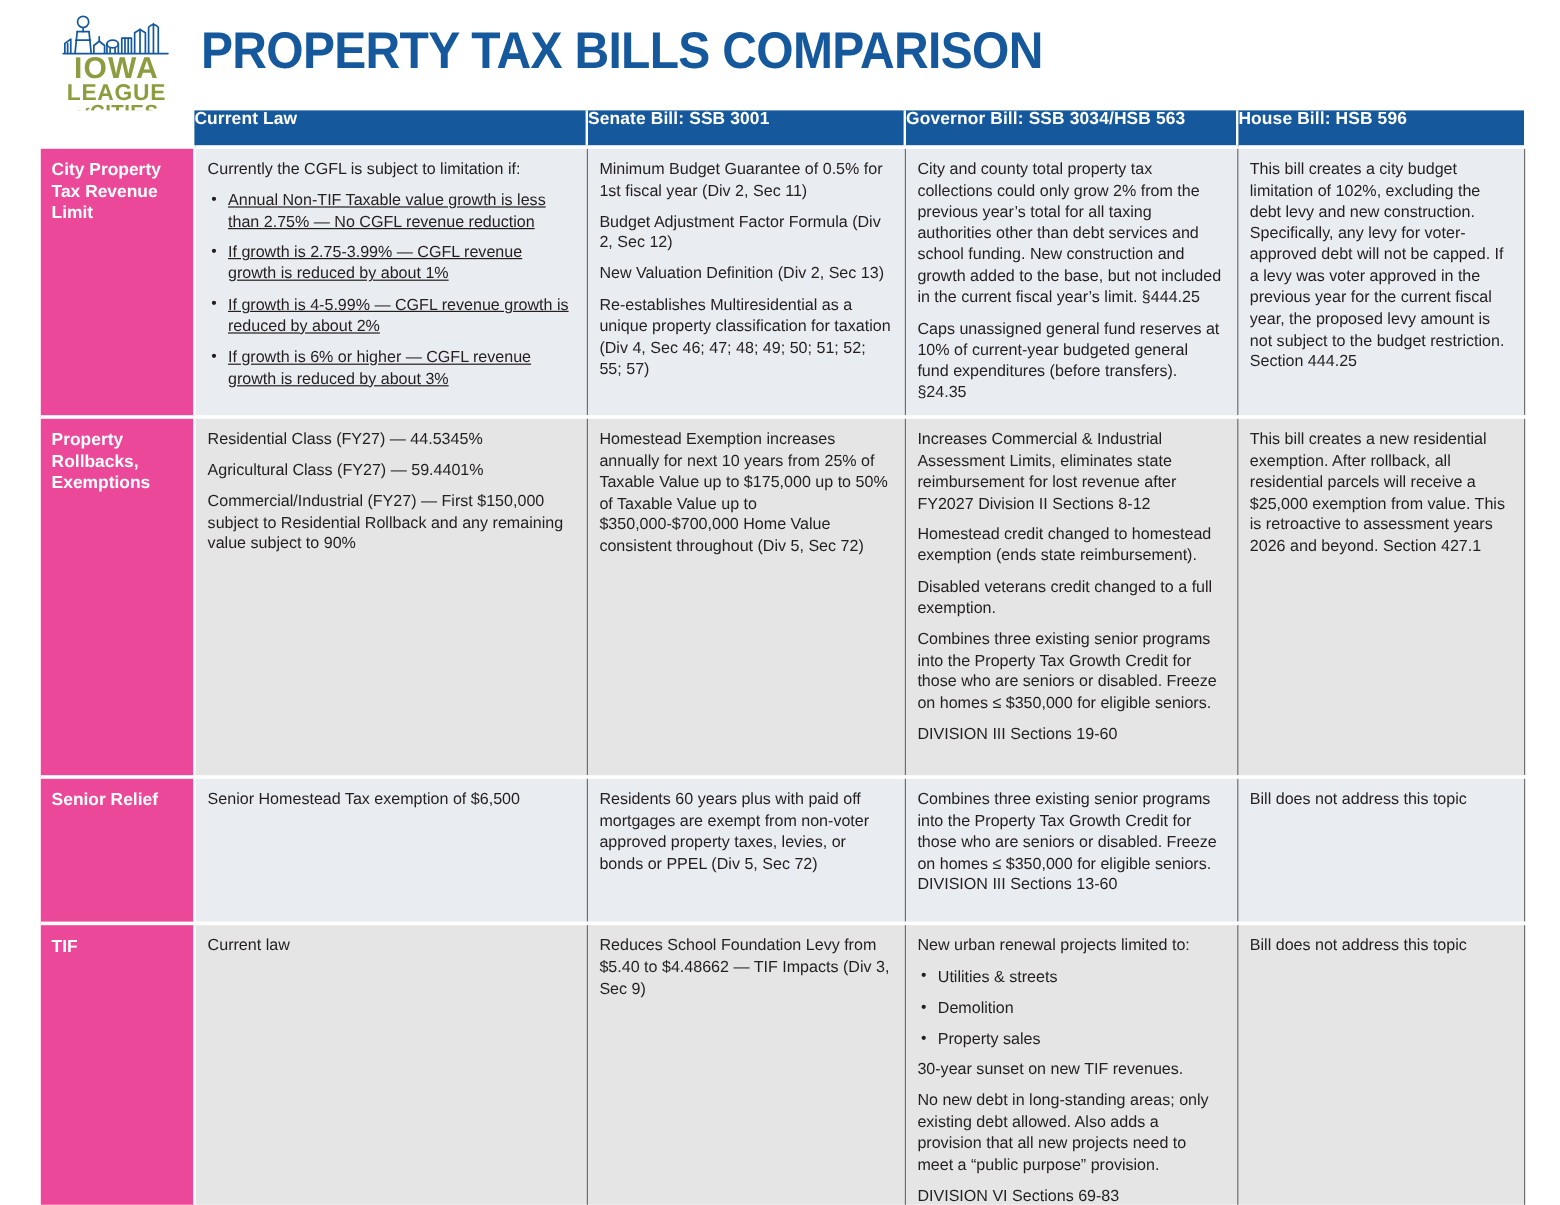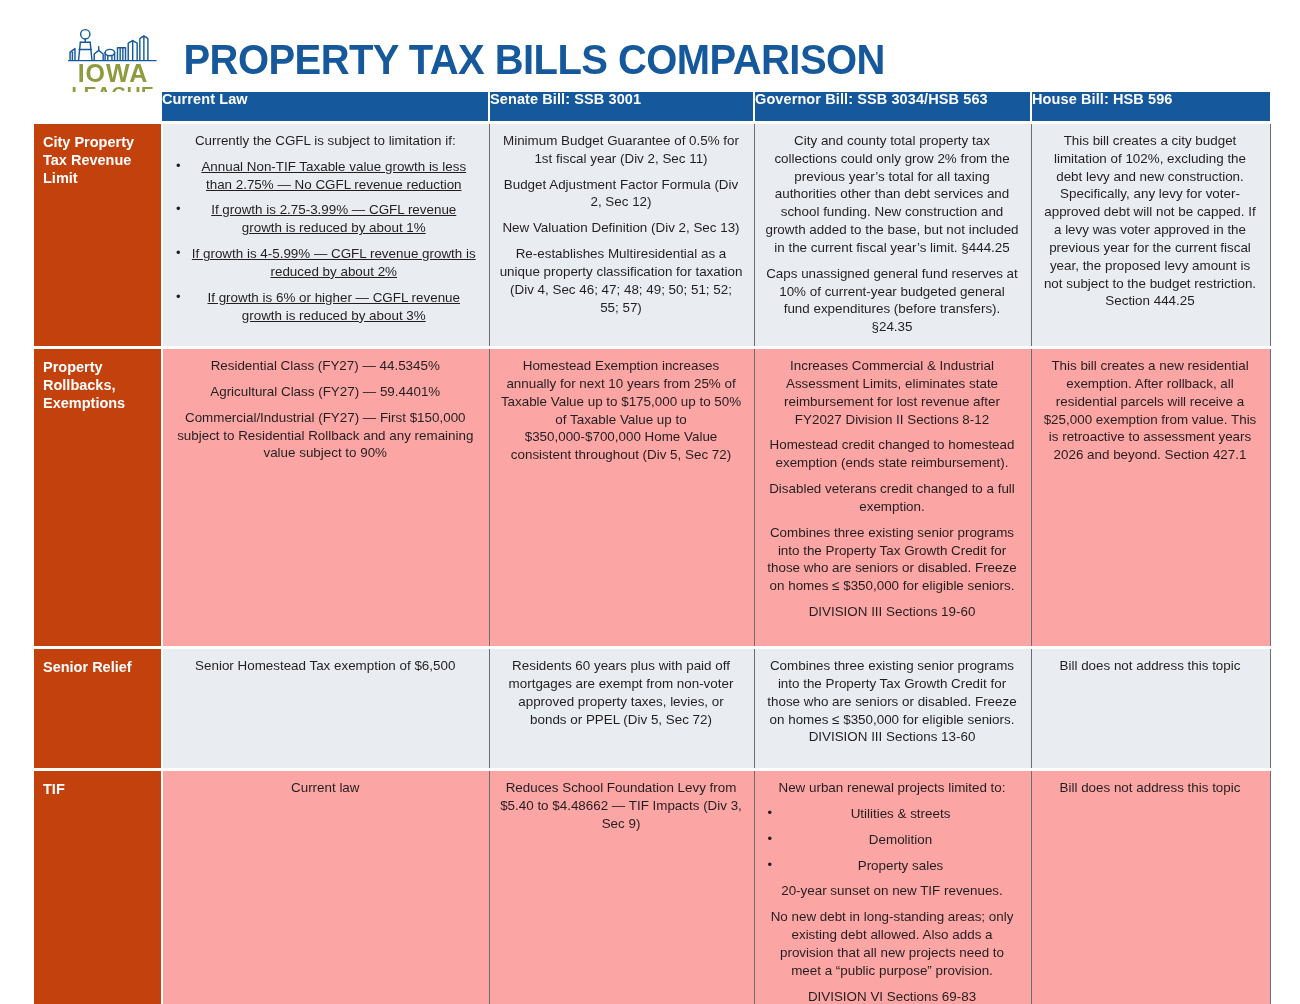--- a/index.html
+++ b/index.html
@@ -12,21 +12,21 @@
     height: 1004px;
     font-family: "Liberation Sans", sans-serif;
     color: #231f20;
     overflow: hidden;
   }
   .page {
     position: relative;
     width: 1300px;
     height: 852px;
     box-sizing: border-box;
-    padding: 16px;
+    padding: 0;
   }
 
   
   .masthead {
     position: relative;
     height: 92px;
     display: flex;
     align-items: flex-start;
   }
   .logo-wrap {
@@ -102,43 +102,42 @@
     border-right: 2px solid #ffffff;
     white-space: nowrap;
   }
   thead th.spacer {
     background: #ffffff;
     border-right: none;
   }
   thead th:last-child { border-right: none; margin-left: 40px; }
 
   td.rowlabel {
-    background: #c2410c;
+    background: #ec4899;
     color: #ffffff;
     font-size: 14.5px;
     font-weight: 700;
     line-height: 1.25;
     padding: 9px 10px 10px 9px;
     border-top: 3px solid #ffffff;
     border-right: 2px solid #ffffff;
   }
   td.cell {
     font-size: 13.4px;
     line-height: 1.33;
     padding: 8px 11px 10px 10px;
     border-top: 3px solid #ffffff;
     border-right: 1px solid #6e6e6e;
     border-bottom: 1px solid #6e6e6e;
-    text-align: center;
   }
   td.cell.first { border-left: 1px solid #6e6e6e; }
   td.cell.last  { border-right: 1px solid #6e6e6e; }
 
   tr.shaded td.cell { background: #e9edf2; }
-  tr.plain  td.cell { background: #fca5a5; }
+  tr.plain  td.cell { background: #e5e5e5; }
 
   .cell p {
     margin: 0 0 8px 0;
   }
   .cell p:last-child { margin-bottom: 0; }
 
   .cell ul {
     margin: 0 0 8px 0;
     padding: 0 0 0 14px;
     list-style: none;
@@ -296,21 +295,21 @@
         <td class="cell">
           <p>Reduces School Foundation Levy from $5.40 to $4.48662 — TIF Impacts (Div 3, Sec 9)</p>
         </td>
         <td class="cell">
           <p>New urban renewal projects limited to:</p>
           <ul>
             <li>Utilities &amp; streets</li>
             <li>Demolition</li>
             <li>Property sales</li>
           </ul>
-          <p>20-year sunset on new TIF revenues.</p>
+          <p>30-year sunset on new TIF revenues.</p>
           <p>No new debt in long-standing areas; only existing debt allowed. Also adds a provision that all new projects need to meet a “public purpose” provision.</p>
           <p>DIVISION VI Sections 69-83</p>
         </td>
         <td class="cell last">
           <p>Bill does not address this topic</p>
         </td>
       </tr>
 
     </tbody>
   </table>

